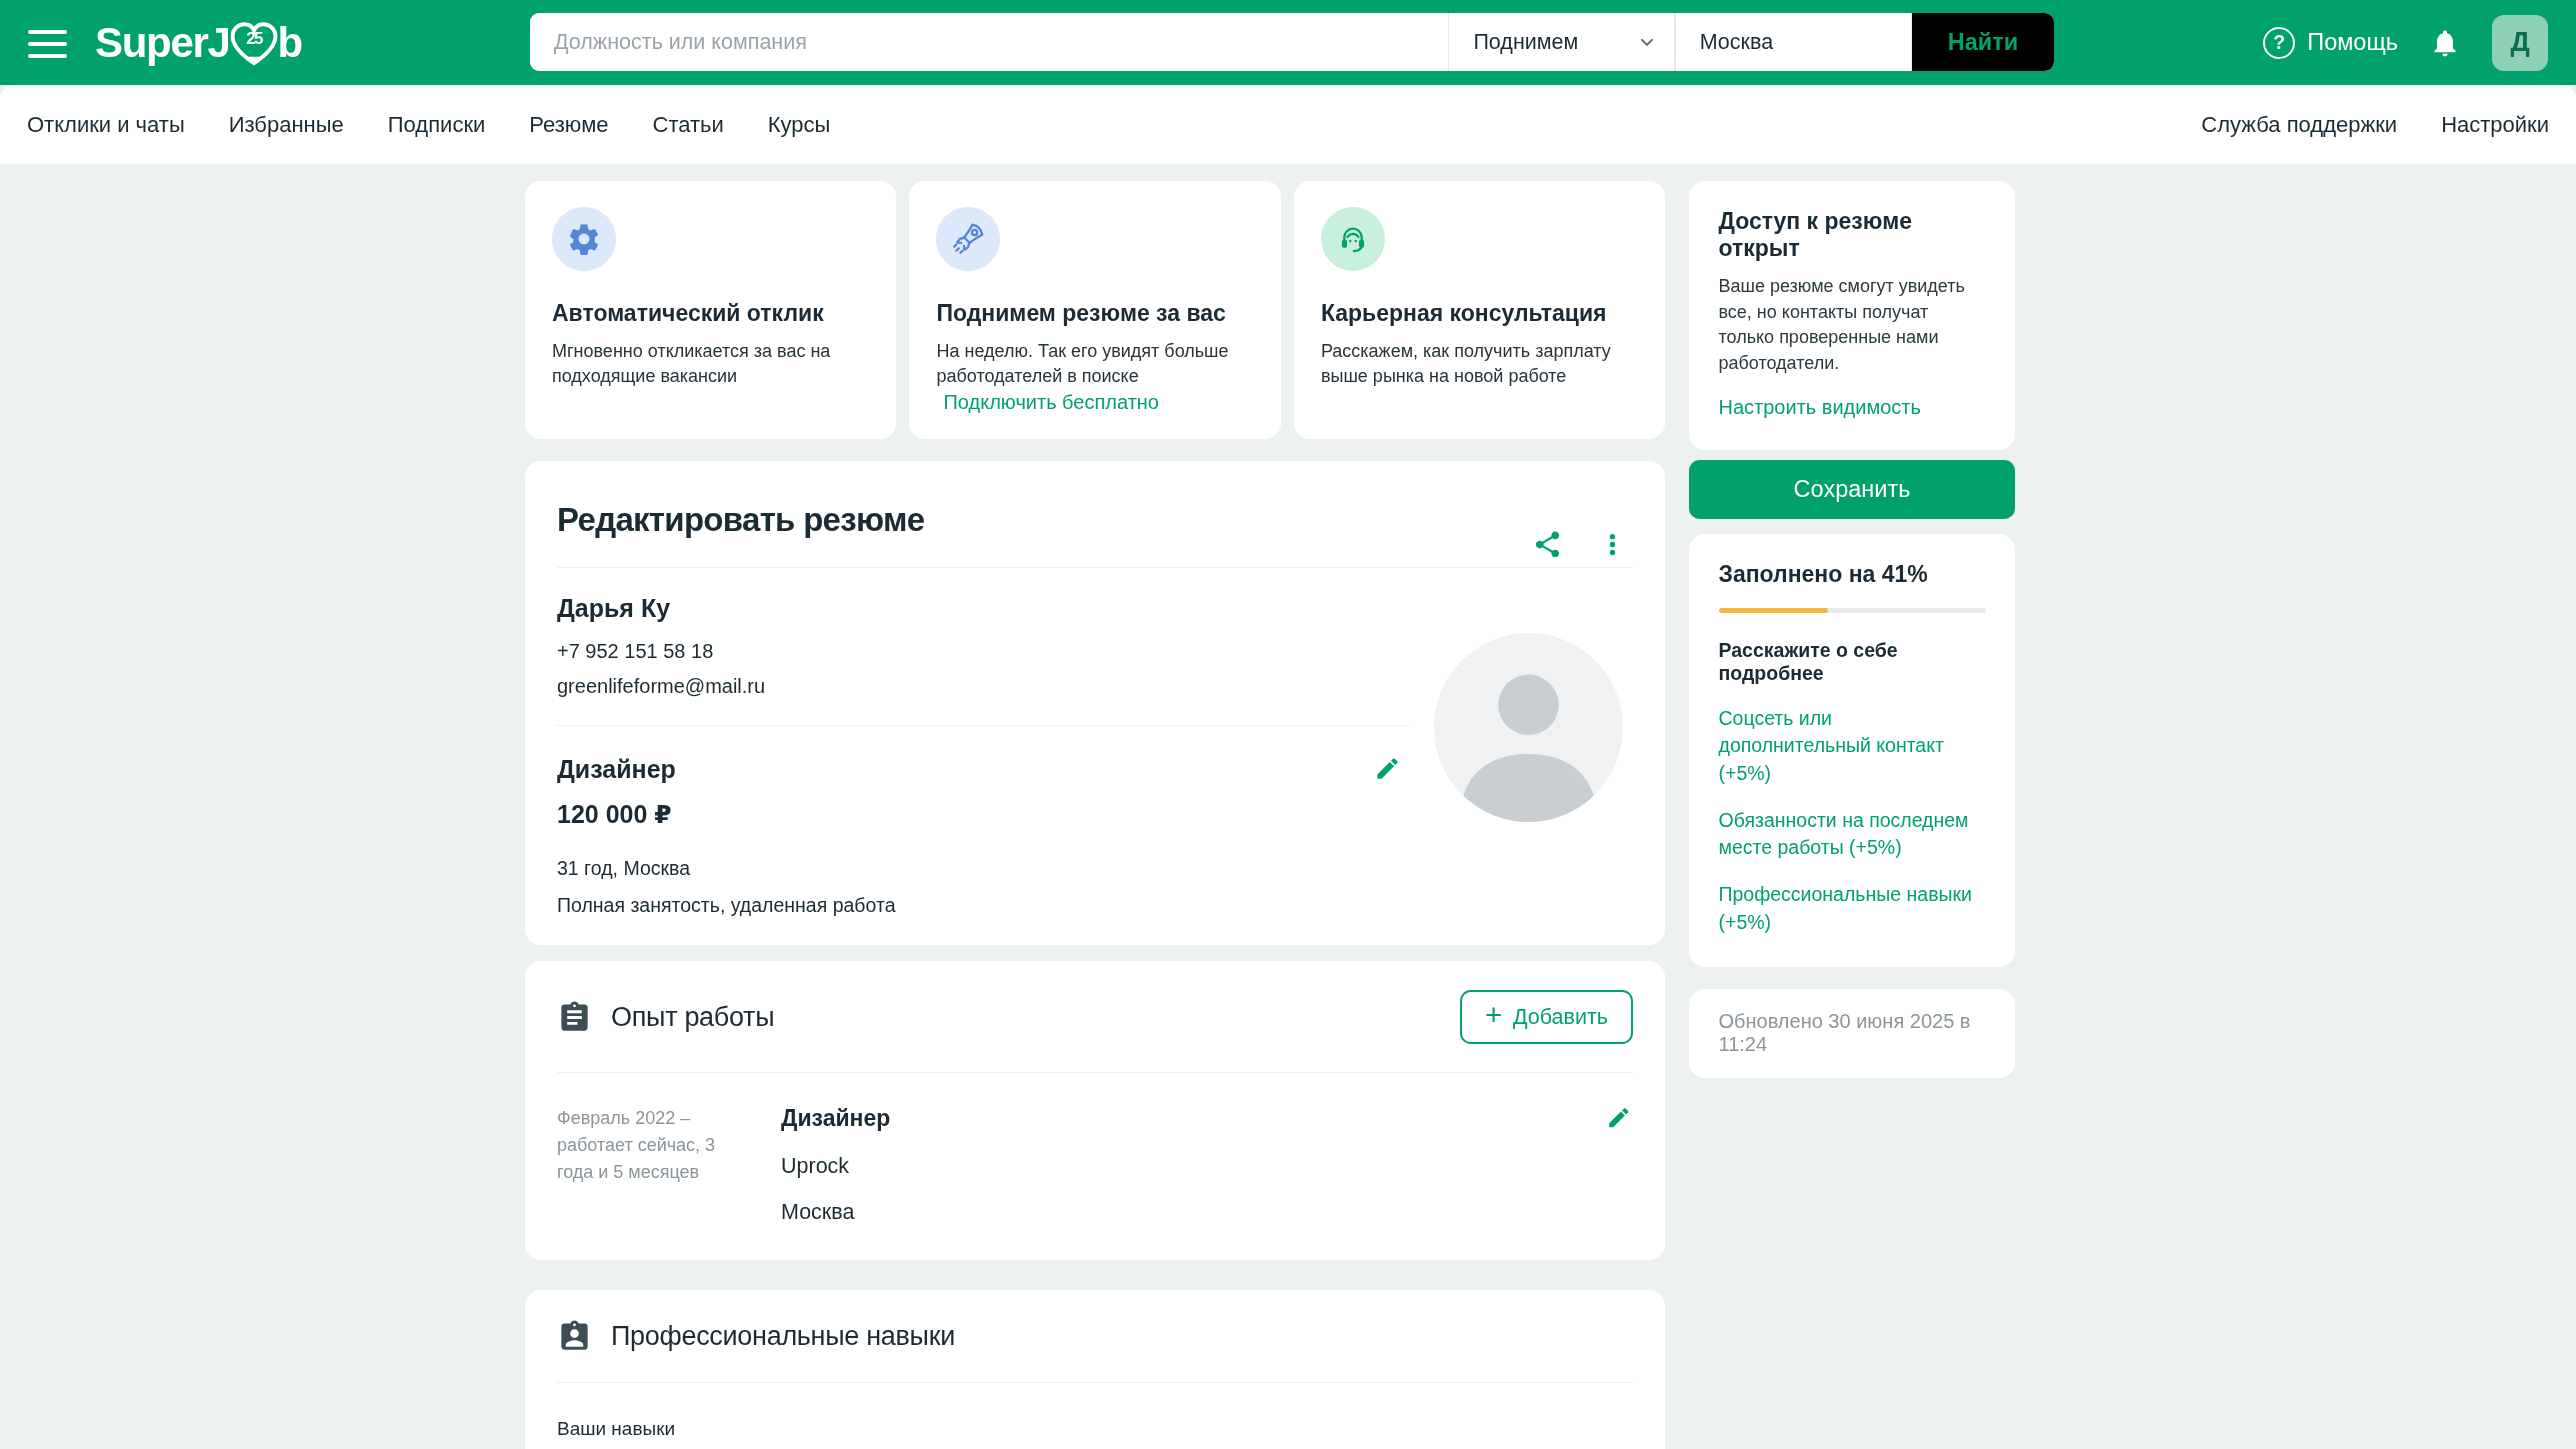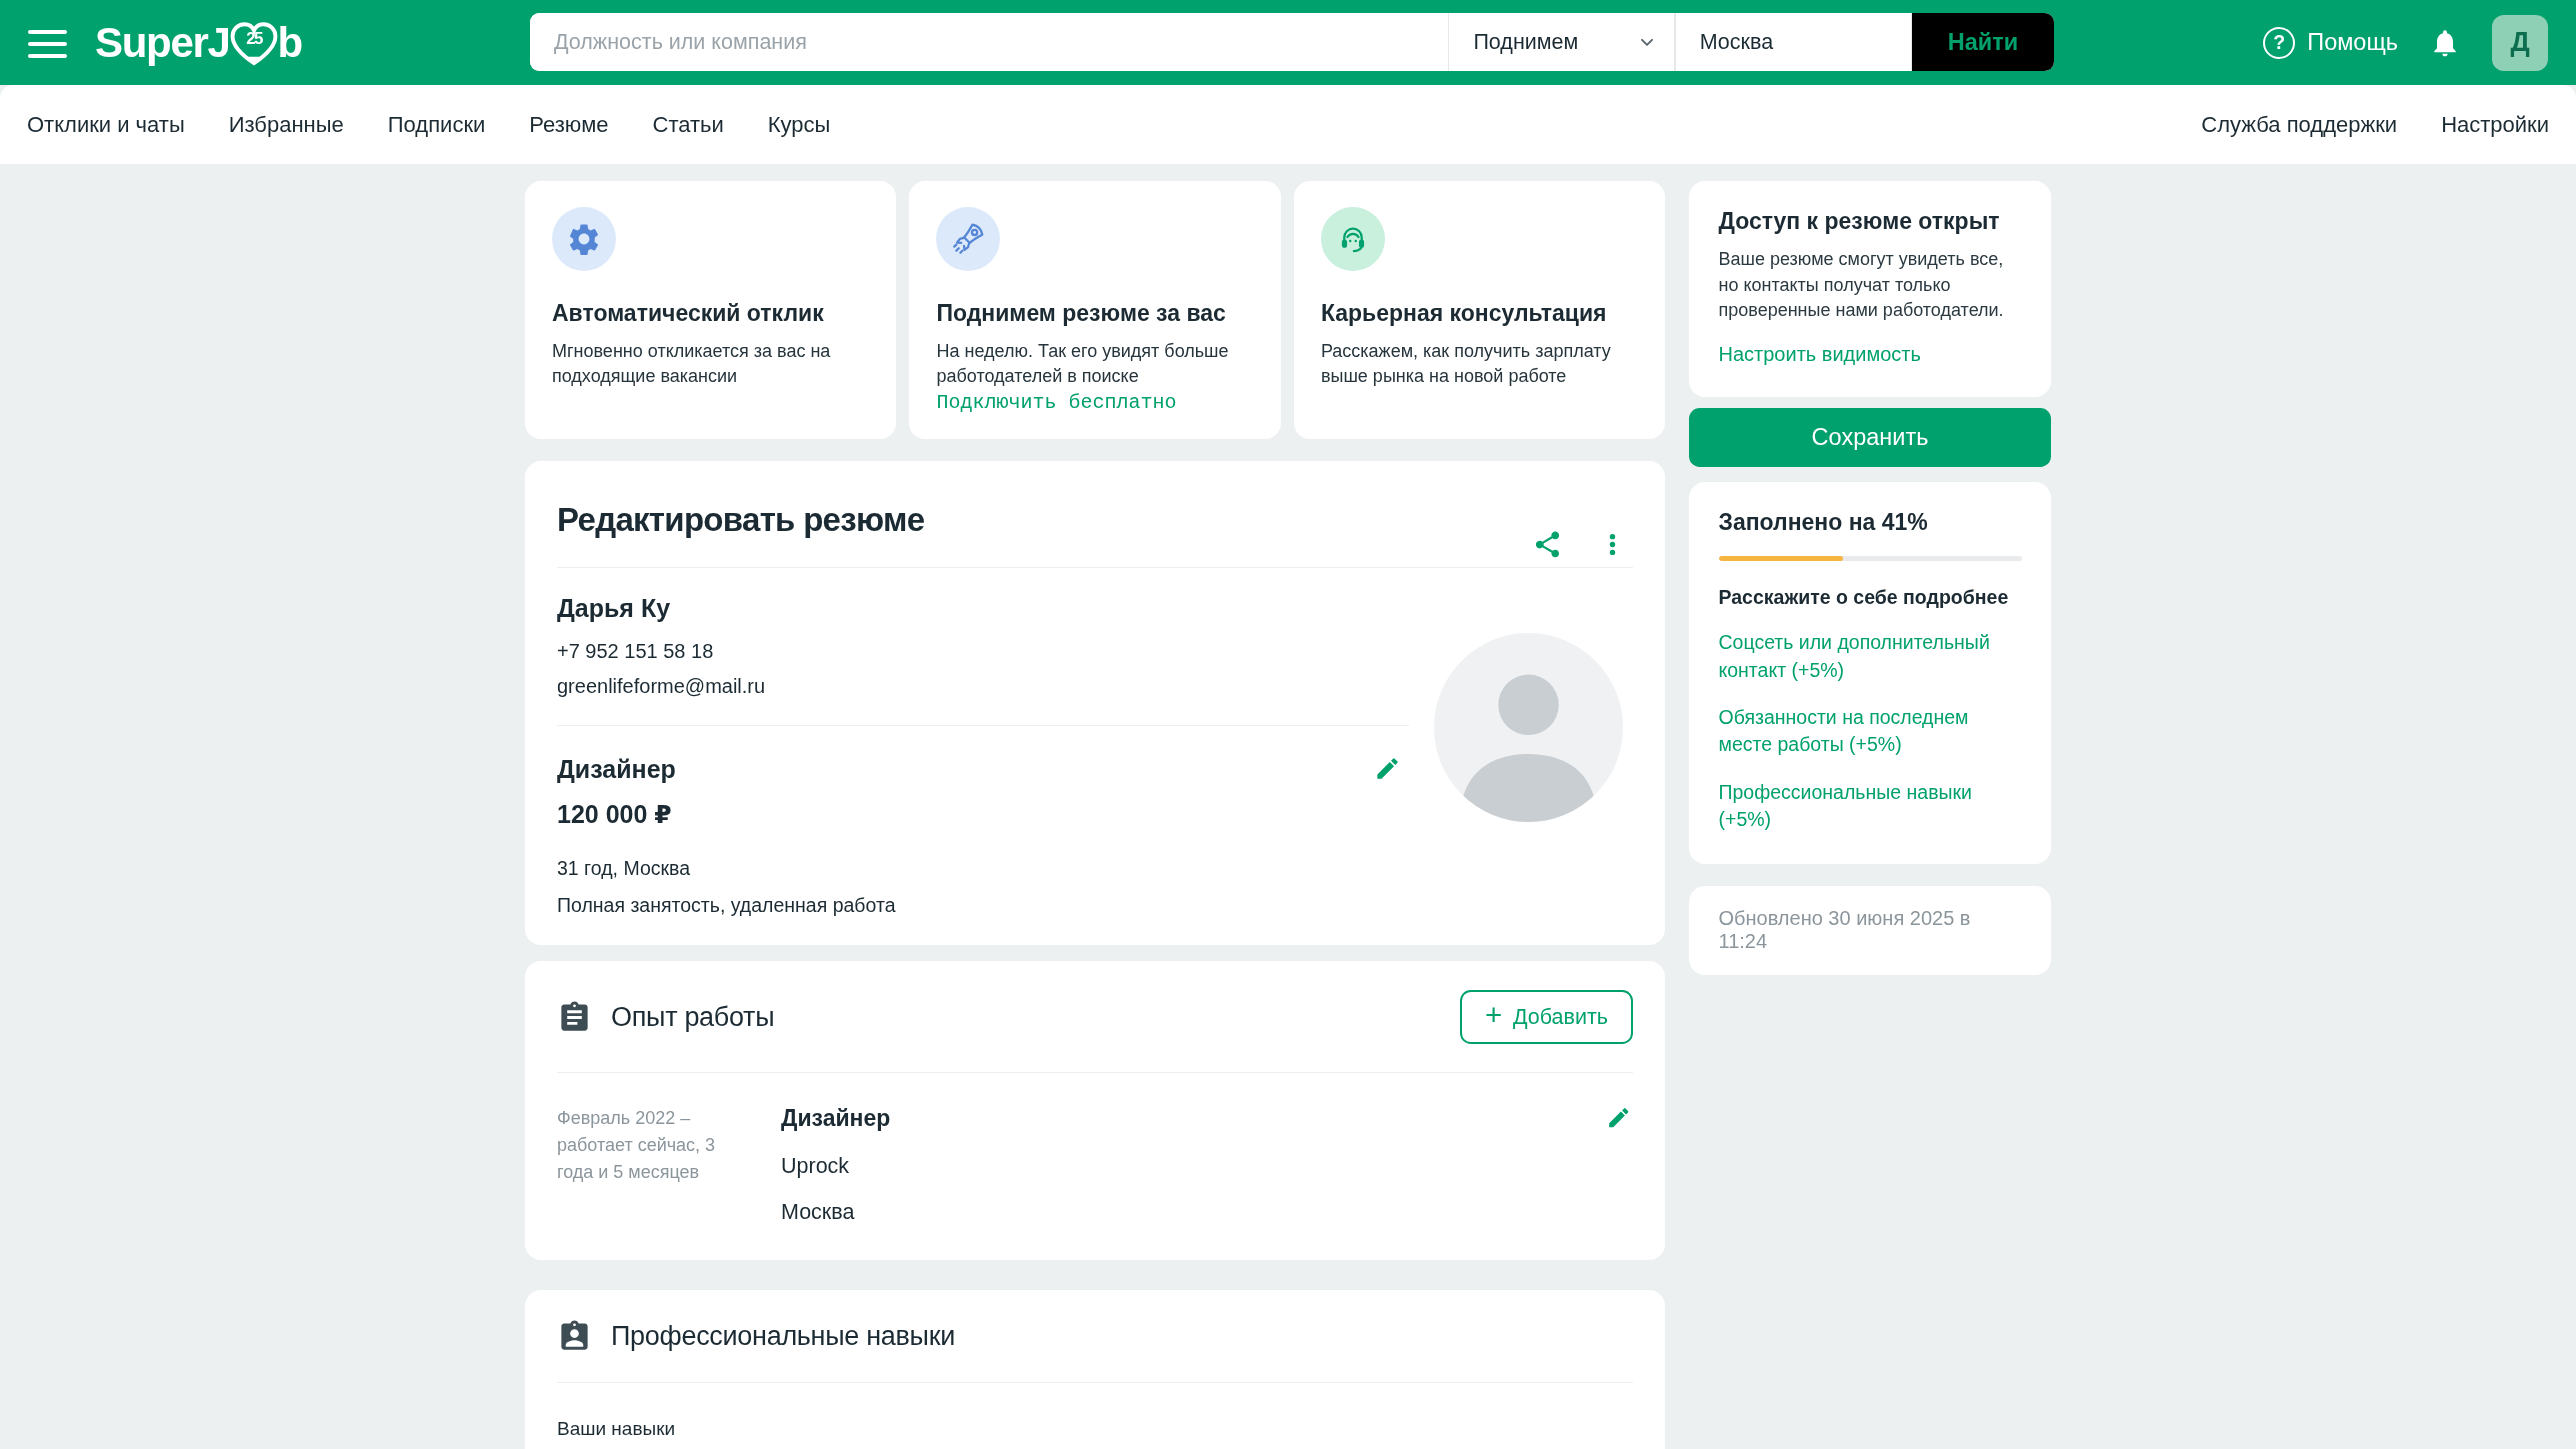--- a/index.html
+++ b/index.html
@@ -27,31 +27,31 @@
   .bell { cursor:pointer; display:flex; }
   .avatar-btn { width:56px; height:56px; border-radius:12px; background:#8ed0b5; color:#0c6e4e; display:flex; align-items:center; justify-content:center; font-size:27px; font-weight:bold; cursor:pointer; border:none; font-family:inherit; }
   
   .nav { height:79px; background:#fff; border-radius:13.4px 13.4px 0 0; display:flex; align-items:center; padding:0 27px; font-size:22px; }
   .nav-left { display:flex; gap:44px; }
   .nav-right { margin-left:auto; display:flex; gap:44px; }
   .nav-item { cursor:pointer; white-space:nowrap; }
   
   .content { display:flex; gap:24px; padding:17.4px 0 0 525px; align-items:flex-start; }
   .main-col { width:1140px; }
-  .sidebar { width:362px; }
+  .sidebar { width:326px; }
   .card { background:#fff; border-radius:16px; }
   
   .promo-row { display:grid; grid-template-columns:1fr 1fr 1fr; gap:13.4px; margin-bottom:21.5px; }
   .promo { height:258px; padding:25.5px 27px; position:relative; }
   .promo-icon { width:64px; height:64px; border-radius:50%; display:flex; align-items:center; justify-content:center; }
   .bg-blue { background:#dce9fa; }
   .bg-mint { background:#c9efdd; }
   .promo-title { margin-top:29.5px; font-size:23px; font-weight:bold; }
   .promo-body { margin-top:12px; font-size:18px; line-height:1.35; color:#26343c; }
-  .promo-link { position:absolute; left:27px; bottom:25.5px; color:#00a16c; font-size:20px; cursor:pointer;font-family:Liberation Mono, monospace; }
+  .promo-link { position:absolute; left:34px; bottom:25.5px; color:#00a16c; font-size:20px; cursor:pointer; }
   
   .resume-card { padding:29.5px 32px 28px; position:relative; margin-bottom:16px; }
   .res-number { font-size:19px; color:#8b959c; }
   .res-title { font-size:33px; font-weight:bold; margin-top:10.7px; letter-spacing:-0.7px; }
   .res-actions { position:absolute; top:68px; right:39px; display:flex; gap:36px; align-items:center; }
   .icon-btn { cursor:pointer; display:flex; background:none; border:none; }
   hr.full { border:none; border-top:1.3px solid #eceeef; margin:28px 0 0; }
   hr.partial { border:none; border-top:1.3px solid #eceeef; margin:27px 0 0; width:852px; }
   .res-name { margin-top:25.5px; font-size:25px; font-weight:bold; }
   .res-phone { margin-top:17.4px; font-size:20px; }

